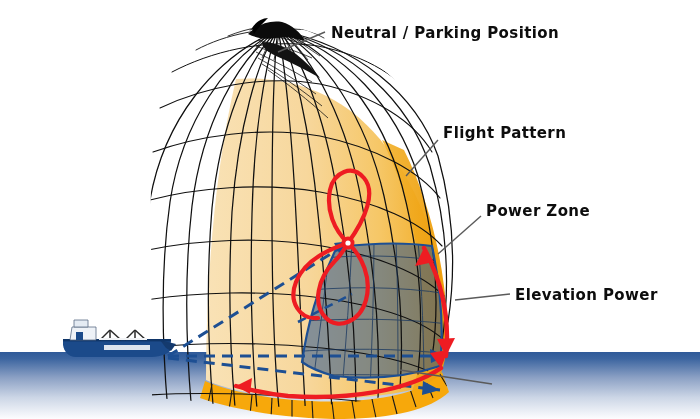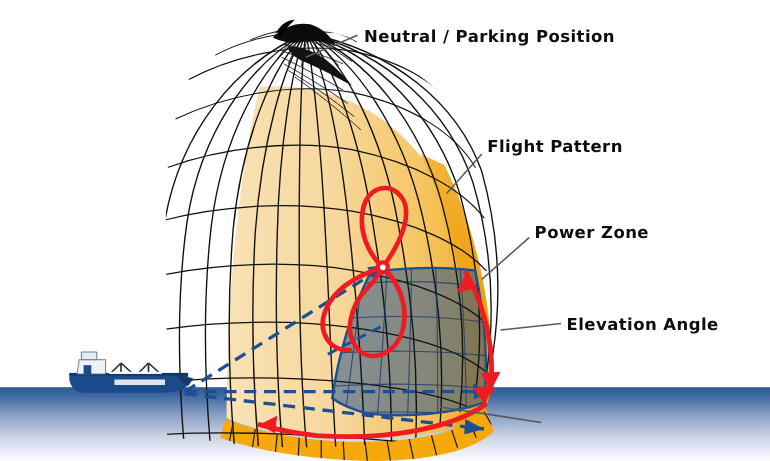--- a/index.html
+++ b/index.html
@@ -313,16 +313,16 @@
     </g>
   </svg>
 
   
   <div class="label" id="lbl-neutral">Neutral / Parking Position</div>
 
   <div class="label" id="lbl-flight">Flight Pattern</div>
 
   <div class="label" id="lbl-power">Power Zone</div>
 
-  <div class="label" id="lbl-elev">Elevation Angle</div>
+  <div class="label" id="lbl-elev">Elevation Power</div>
 
 
 </div>
 
 </body></html>

